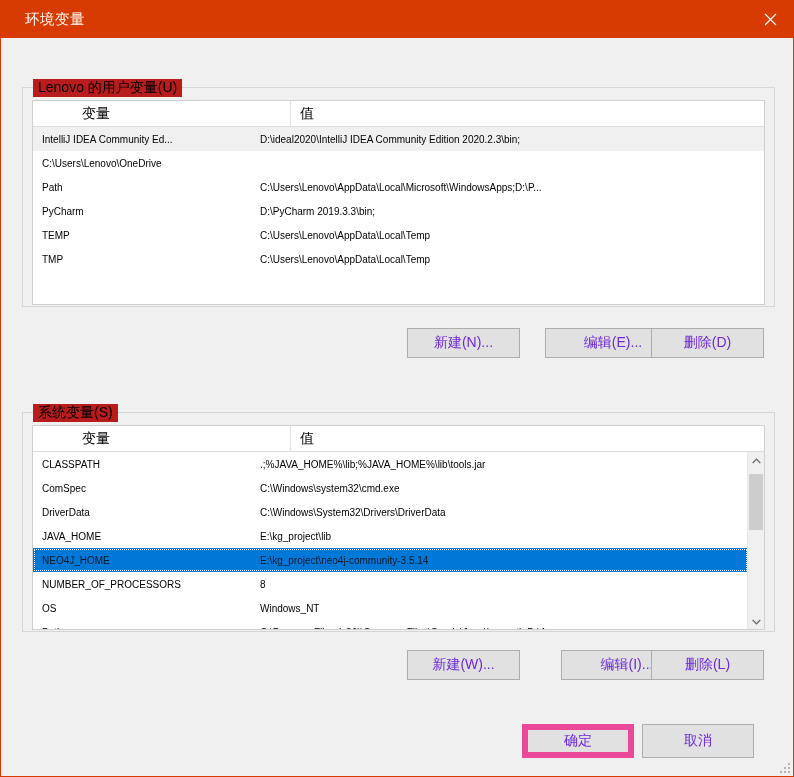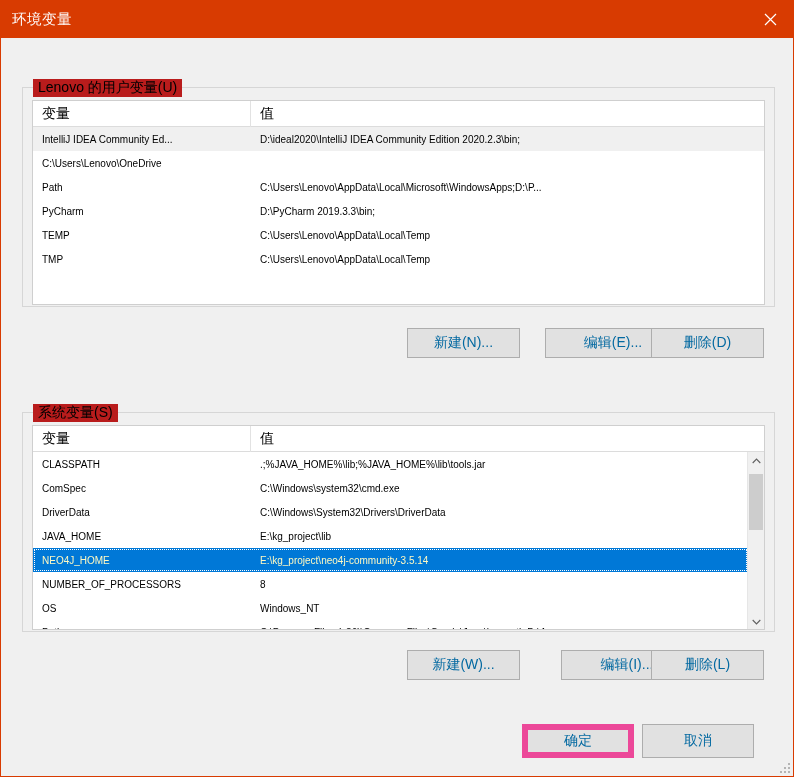--- a/index.html
+++ b/index.html
@@ -26,21 +26,21 @@
   .titlebar {
     position: absolute;
     left: 0; top: 0;
     width: 792px;
     height: 37px;
     background: #d83b01;
     display: flex;
     align-items: center;
   }
   .title-text {
-    margin-left: 11px;
+    margin-left: 24px;
     color: #ffffff;
     font-size: 14.5px;
     letter-spacing: .5px;
     line-height: 1;
     user-select: none;
   }
   .titlebar-buttons {
     position: absolute;
     right: 0; top: 0;
     height: 37px;
@@ -87,20 +87,21 @@
   #user-list { left: 31px; top: 99px;  width: 733px; height: 205px; }
   #sys-list  { left: 31px; top: 424px; width: 733px; height: 205px; }
 
   .lv-header {
     position: relative;
     height: 26px;
     background: #ffffff;
     border-bottom: 1px solid #dcdcdc;
     display: flex;
     user-select: none;
+    padding-left: 40px;
   }
   .lv-header .col {
     font-size: 14px;
     color: #000;
     padding: 4px 0 0 9px;
     height: 26px;
     border-right: 1px solid #e2e2e2;
     overflow: hidden;
     white-space: nowrap;
   }
@@ -119,21 +120,21 @@
     font-size: 10px;
     color: #000;
     white-space: nowrap;
     justify-content: center;
   }
   .lv-row .cell-name  { width: 218px; padding-left: 9px; overflow: hidden; text-overflow: clip; }
   .lv-row .cell-value { flex: 1; padding-left: 9px; overflow: hidden; }
   .lv-row.hover   { background: #f0f0f0; }
   .lv-row.selected {
     background: #0078d7;
-    color: #fef9c3;
+    color: #0f172a;
     outline: 1px dotted #ffffff;
     outline-offset: -2px;
   }
   #sys-list .lv-body { width: 715px; }
 
   
   .scrollbar {
     position: absolute;
     right: 0; top: 26px;
     width: 17px;
@@ -164,21 +165,21 @@
   }
 
   
   .btn {
     position: absolute;
     height: 30px;
     background: #e1e1e1;
     border: 1px solid #adadad;
     font-family: "Liberation Sans", "DejaVu Sans", sans-serif;
     font-size: 14px;
-    color: #0369a1;
+    color: #6d28d9;
     cursor: default;
     display: flex;
     align-items: center;
     justify-content: center;
     user-select: none;
   }
   .btn.default {
     border: 6px solid #ec4899;
   }
 

